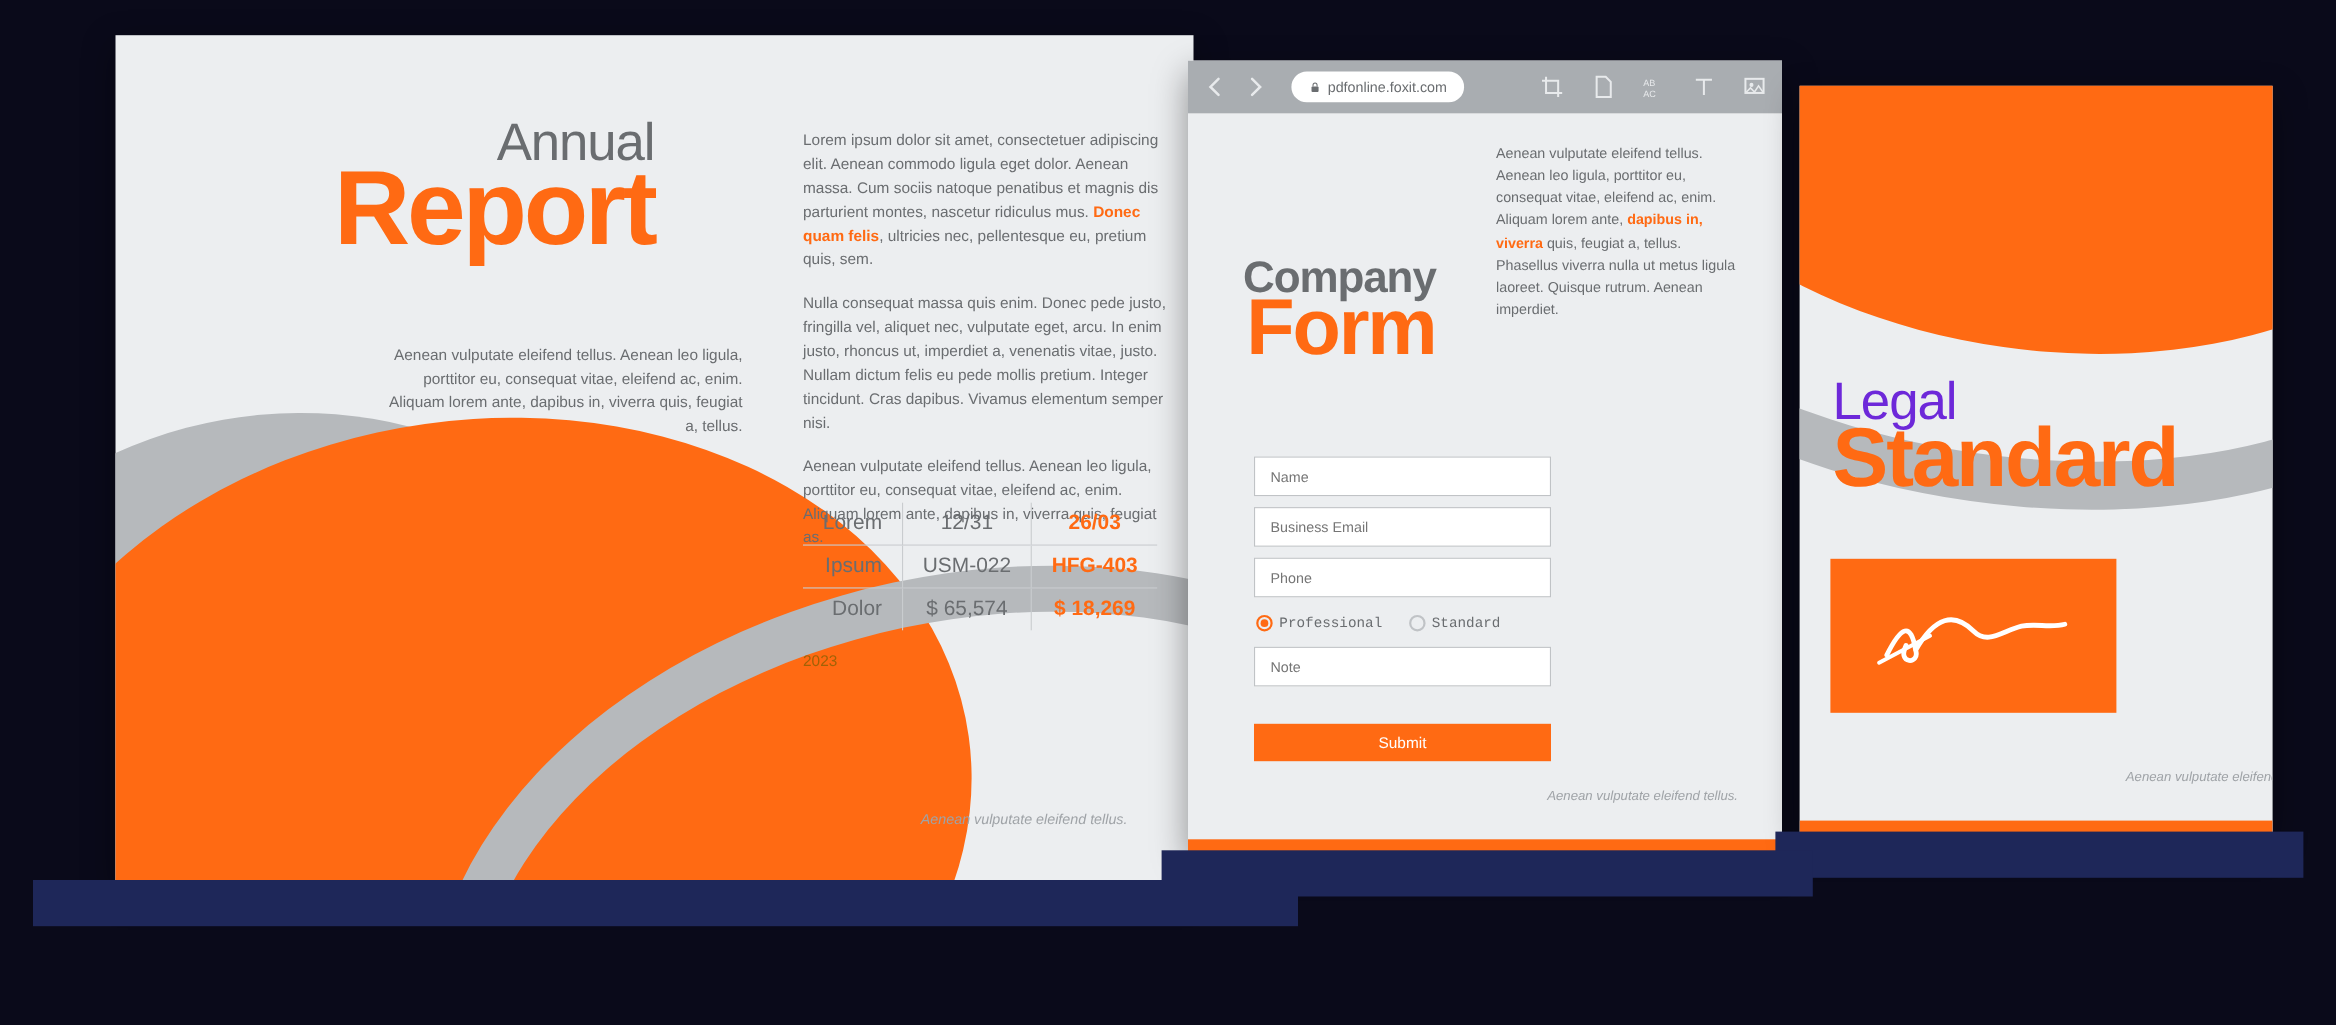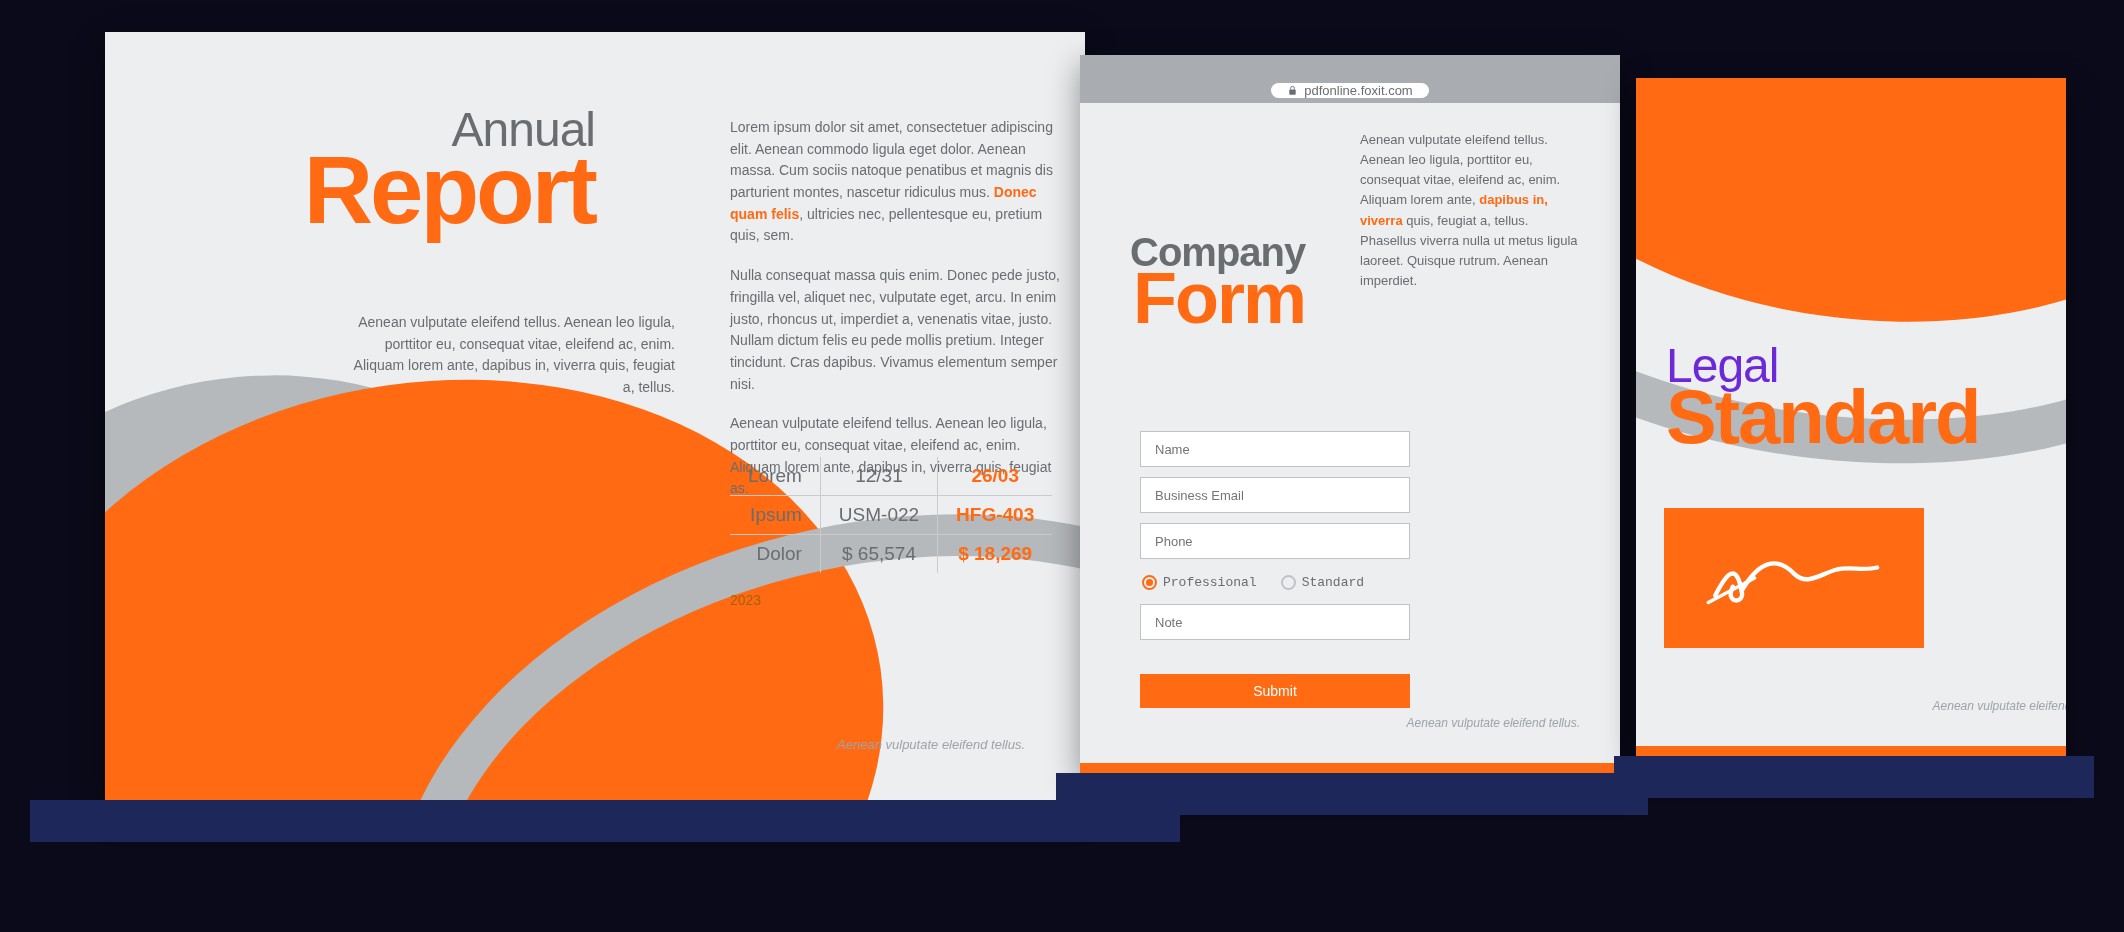--- a/index.html
+++ b/index.html
@@ -76,21 +76,21 @@
   }
   .foot {
     position:absolute; right:60px; bottom:50px; font-size:13px; color:#9fa3a7;
     font-style:italic; z-index:3;
   }
   
   .form {
     left:1080px; top:55px; width:540px; height:720px;
   }
   .browser-bar {
-    height:48px; background:#a9adb1; display:flex; align-items:center; padding:0 14px; gap:14px;flex-direction:column;
+    height:48px; background:#a9adb1; display:flex; align-items:center; padding:0 14px; gap:14px;
   }
   .nav-arrow { width:22px; height:22px; fill:#e8eaec; cursor:pointer; }
   .url-pill {
     background:#fff; border-radius:16px; height:28px; padding:0 16px;
     display:flex; align-items:center; gap:6px; font-size:13px; color:#6a6d70;
     margin:0 8px;
   }
   .lock-ic { width:11px; height:11px; fill:#6a6d70; }
   .tool-ic { width:22px; height:22px; fill:#e8eaec; margin-left:10px; cursor:pointer; }
   .form .head2 {
@@ -102,21 +102,21 @@
   }
   .form .title2 {
     font-size:72px; font-weight:800; color:#ff6a13; letter-spacing:-2px;
     font-family:'Arial Black', sans-serif;
   }
   .form .body2 {
     position:absolute; left:280px; top:75px; width:220px;
     font-size:13px; color:#6a6d70; line-height:1.55;
   }
   .form-fields {
-    position:absolute; left:60px; top:376px; width:270px;
+    position:absolute; left:60px; top:360px; width:270px;
   }
   .form-fields input[type=text] {
     width:100%; height:36px; border:1px solid #c0c3c6; background:#fff;
     padding:0 14px; font-size:13px; color:#6a6d70; margin-bottom:10px;
     font-family:inherit;
   }
   .radios { display:flex; gap:24px; margin:6px 0 14px 2px; font-size:13px; color:#6a6d70;font-family:Liberation Mono, monospace; }
   .radios label { display:flex; align-items:center; gap:6px; cursor:pointer; }
   .rb {
     width:15px; height:15px; border:2px solid #c0c3c6; border-radius:50%;

